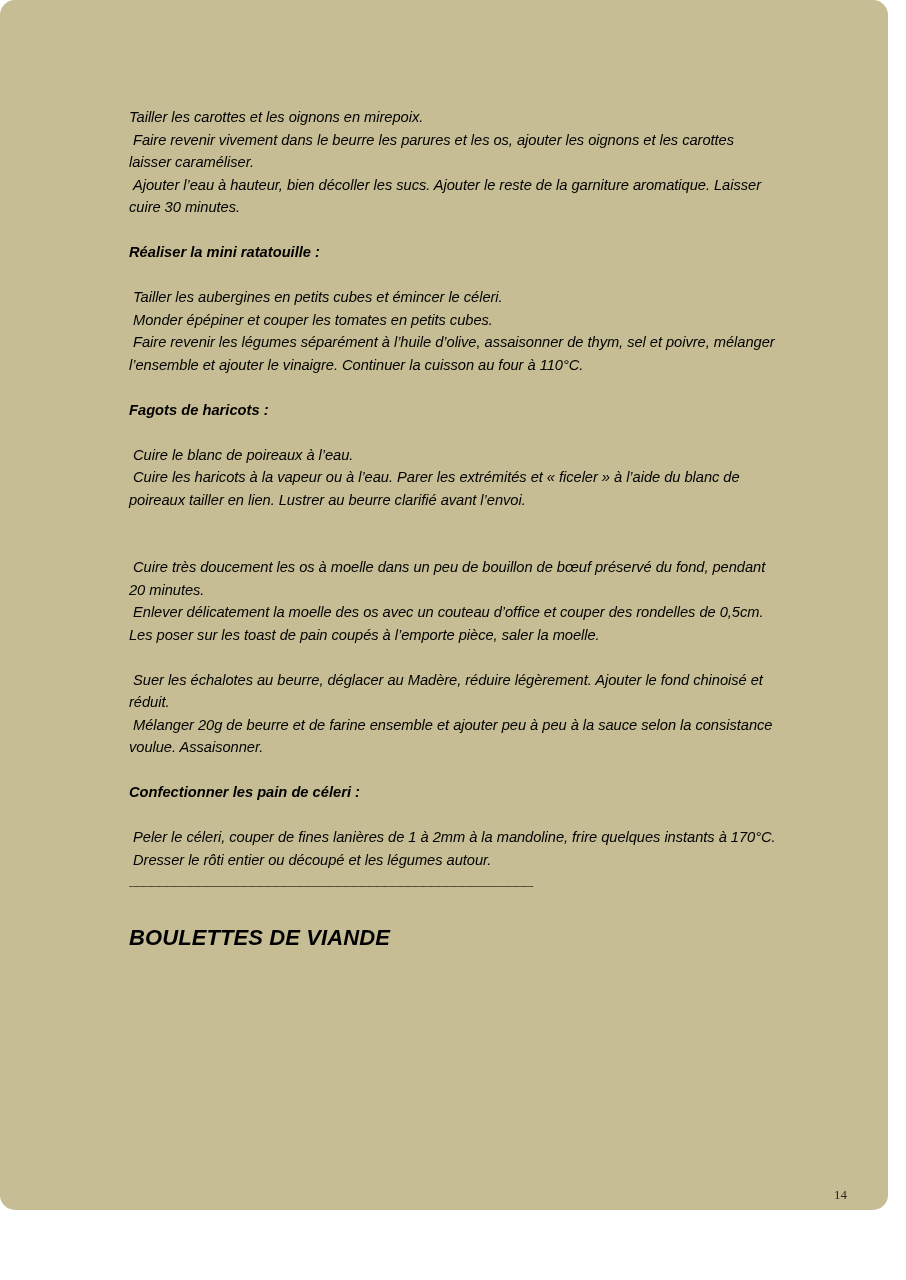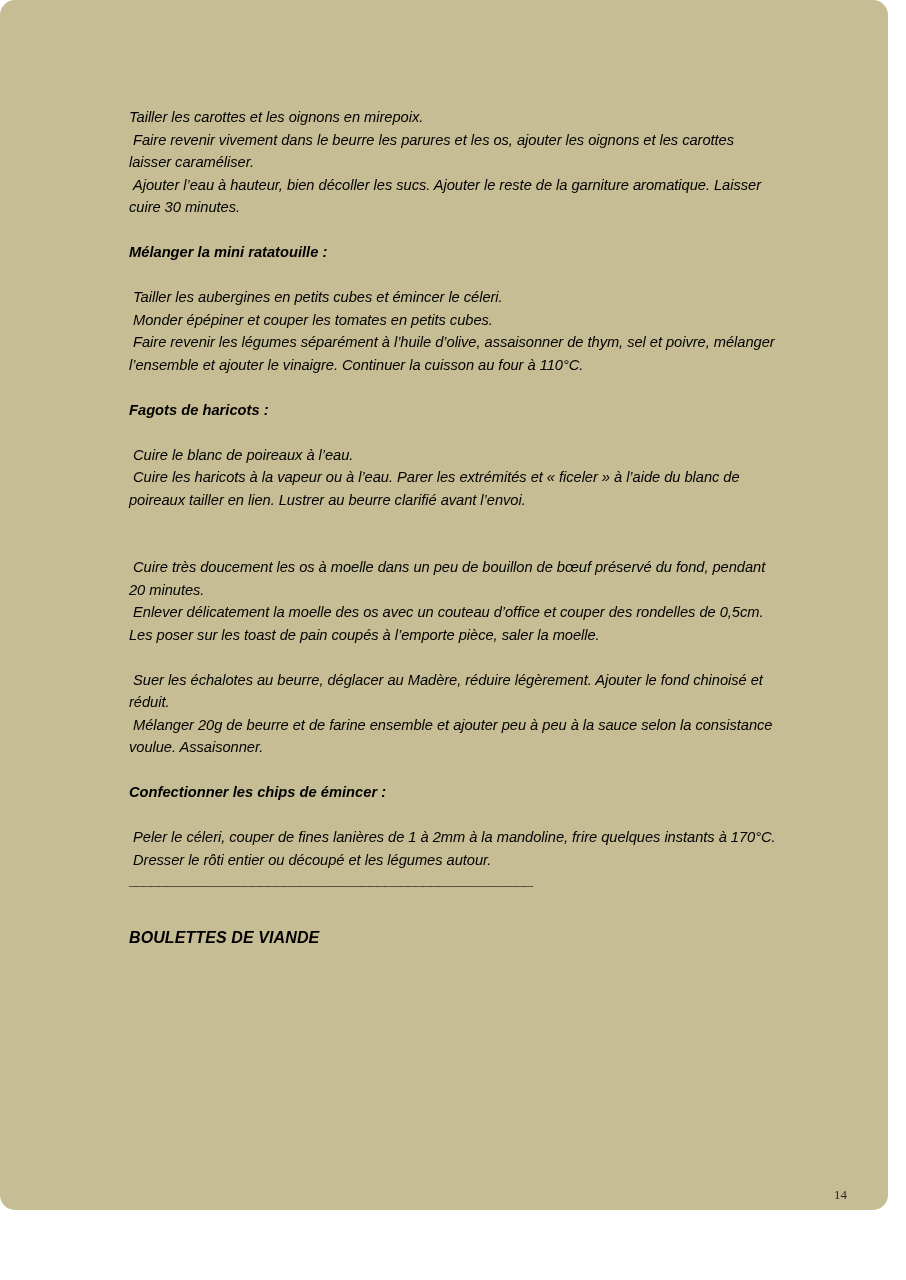--- a/index.html
+++ b/index.html
@@ -64,21 +64,21 @@
     margin: 0;
     overflow: hidden;
     white-space: nowrap;
     width: 404px;
     letter-spacing: -0.4px;
   }
   .doc-title {
     font-family: "Liberation Sans", sans-serif;
     font-style: italic;
     font-weight: bold;
-    font-size: 16px;
+    font-size: 22px;
     line-height: 30px;
     color: #000000;
     margin: 0;
     white-space: pre-wrap;
     letter-spacing: 0.1px;
   }
   .page-number {
     position: absolute;
     left: 0;
     top: 1186px;
@@ -96,21 +96,21 @@
 <div class="page">
 
   <div class="content">
 
     <p class="para">Tailler les carottes et les oignons en mirepoix.
  Faire revenir vivement dans le beurre les parures et les os, ajouter les oignons et les carottes laisser caraméliser.
  Ajouter l’eau à hauteur, bien décoller les sucs. Ajouter le reste de la garniture aromatique. Laisser cuire 30 minutes.</p>
 
     <div class="spacer"></div>
 
-    <p class="heading">Mélanger la mini ratatouille :</p>
+    <p class="heading">Réaliser la mini ratatouille :</p>
 
     <div class="spacer"></div>
 
     <p class="para"> Tailler les aubergines en petits cubes et émincer le céleri.
  Monder épépiner et couper les tomates en petits cubes.
  Faire revenir les légumes séparément à l’huile d’olive, assaisonner de thym, sel et poivre, mélanger l’ensemble et ajouter le vinaigre. Continuer la cuisson au four à 110°C.</p>
 
     <div class="spacer"></div>
 
     <p class="heading">Fagots de haricots :</p>
@@ -129,21 +129,21 @@
  Enlever délicatement la moelle des os avec un couteau d’office et couper des rondelles de 0,5cm. Les poser sur les toast de pain coupés à l’emporte pièce, saler la moelle.</p>
 
 
     <div class="spacer"></div>
 
     <p class="para"> Suer les échalotes au beurre, déglacer au Madère, réduire légèrement. Ajouter le fond chinoisé et réduit.
  Mélanger 20g de beurre et de farine ensemble et ajouter peu à peu à la sauce selon la consistance voulue. Assaisonner.</p>
 
     <div class="spacer"></div>
 
-    <p class="heading">Confectionner les chips de émincer :</p>
+    <p class="heading">Confectionner les pain de céleri :</p>
 
     <div class="spacer"></div>
 
     <p class="para"> Peler le céleri, couper de fines lanières de 1 à 2mm à la mandoline, frire quelques instants à 170°C.
  Dresser le rôti entier ou découpé et les légumes autour.</p>
 
     <p class="rule">______________________________________________________</p>
 
     <div class="spacer"></div>
     <div class="spacer-sm"></div>

